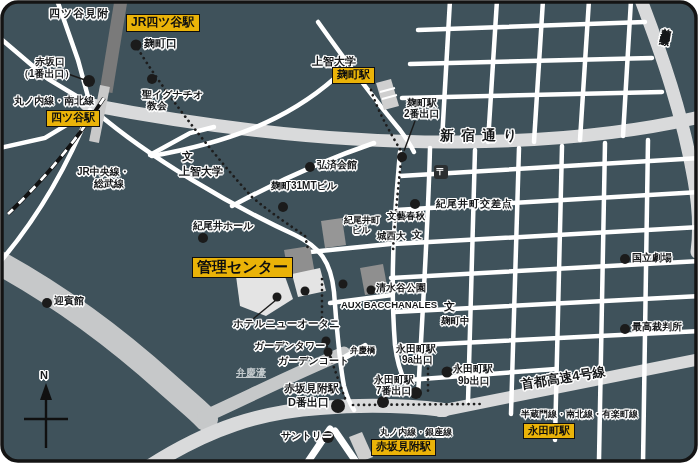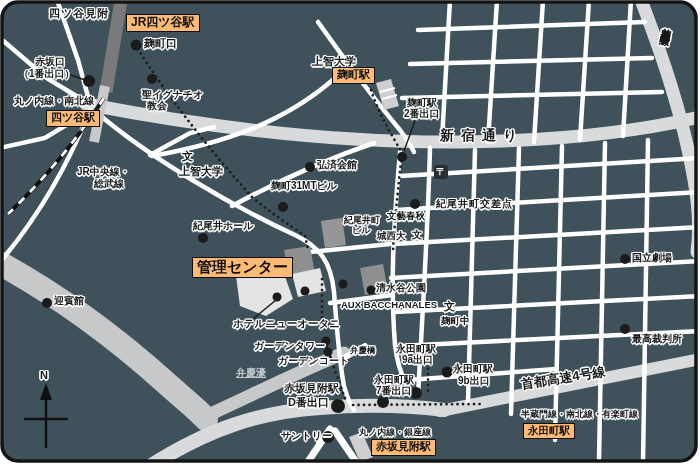--- a/index.html
+++ b/index.html
@@ -2,21 +2,21 @@
 <html><head>
 <meta charset="utf-8">
 <style>
   html,body{margin:0;padding:0;background:#fff;}
   #stage{position:relative;width:700px;height:469px;overflow:hidden;
          font-family:"Liberation Sans","DejaVu Sans",sans-serif;}
   #basemap{position:absolute;left:0;top:0;z-index:1;}
   .lbl{position:absolute;z-index:5;font-weight:bold;color:#16181a;white-space:nowrap;line-height:1.05;
        text-shadow:-1px -1px 0 #fff,1px -1px 0 #fff,-1px 1px 0 #fff,1px 1px 0 #fff,
                    0 -1.5px 0 #fff,0 1.5px 0 #fff,-1.5px 0 0 #fff,1.5px 0 0 #fff;}
-  .bx{position:absolute;z-index:6;background:#fdba74;border:1.6px solid #0f0f0f;color:#0f0f0f;
+  .bx{position:absolute;z-index:6;background:#eab308;border:1.6px solid #0f0f0f;color:#0f0f0f;
       font-weight:bold;padding:1px 4px 2px 4px;white-space:nowrap;line-height:1.05;text-shadow:none;}
   .gray{color:#c3cacd;text-shadow:none;text-decoration:underline;}
   .vert{writing-mode:vertical-rl;letter-spacing:1px;}
   .post{position:absolute;z-index:5;width:14px;height:14px;background:#2b2f31;border-radius:3px;
         color:#fff;font-weight:bold;font-size:10px;text-align:center;line-height:14px;}
 </style>
 </head>
 <body>
 
 <div id="stage">
@@ -192,24 +192,24 @@
 <div class="lbl" style="left:350px;top:346px;font-size:8.5px">弁慶橋</div>
 <div class="lbl" style="left:396px;top:344px;font-size:10px">永田町駅</div>
 <div class="lbl" style="left:402px;top:355px;font-size:10px">9a出口</div>
 <div class="lbl" style="left:453px;top:364px;font-size:10px">永田町駅</div>
 <div class="lbl" style="left:458px;top:376px;font-size:10px">9b出口</div>
 <div class="lbl" style="left:374px;top:375px;font-size:10px">永田町駅</div>
 <div class="lbl" style="left:376px;top:386px;font-size:10px">7番出口</div>
 <div class="lbl" style="left:284px;top:383px;font-size:11px">赤坂見附駅</div>
 <div class="lbl" style="left:288px;top:397px;font-size:11px">D番出口</div>
 <div class="lbl" style="left:281px;top:431px;font-size:10px">サントリー</div>
-<div class="lbl" style="left:359px;top:428px;font-size:9px">丸ノ内線・銀座線</div>
+<div class="lbl" style="left:380px;top:428px;font-size:9px">丸ノ内線・銀座線</div>
 <div class="bx" style="left:371px;top:439px;font-size:11px">赤坂見附駅</div>
 <div class="lbl" style="left:520px;top:378px;font-size:13px;transform:rotate(-9deg);transform-origin:left top">首都高速4号線</div>
 <div class="lbl" style="left:521px;top:410px;font-size:9px">半蔵門線・南北線・有楽町線</div>
 <div class="bx" style="left:523px;top:423px;font-size:10.5px">永田町駅</div>
 <div class="lbl" style="left:632px;top:253px;font-size:10px">国立劇場</div>
-<div class="lbl" style="left:632px;top:334px;font-size:10px">最高裁判所</div>
+<div class="lbl" style="left:632px;top:322px;font-size:10px">最高裁判所</div>
 <div class="lbl" style="left:54px;top:296px;font-size:10px">迎賓館</div>
 <div class="lbl vert" style="left:663px;top:20px;font-size:10px;transform:rotate(12deg);transform-origin:center top">首都高速都心環状線</div>
 <div class="lbl" style="left:40px;top:370px;font-size:11px">N</div>
 
 </div>
 
 </body></html>

